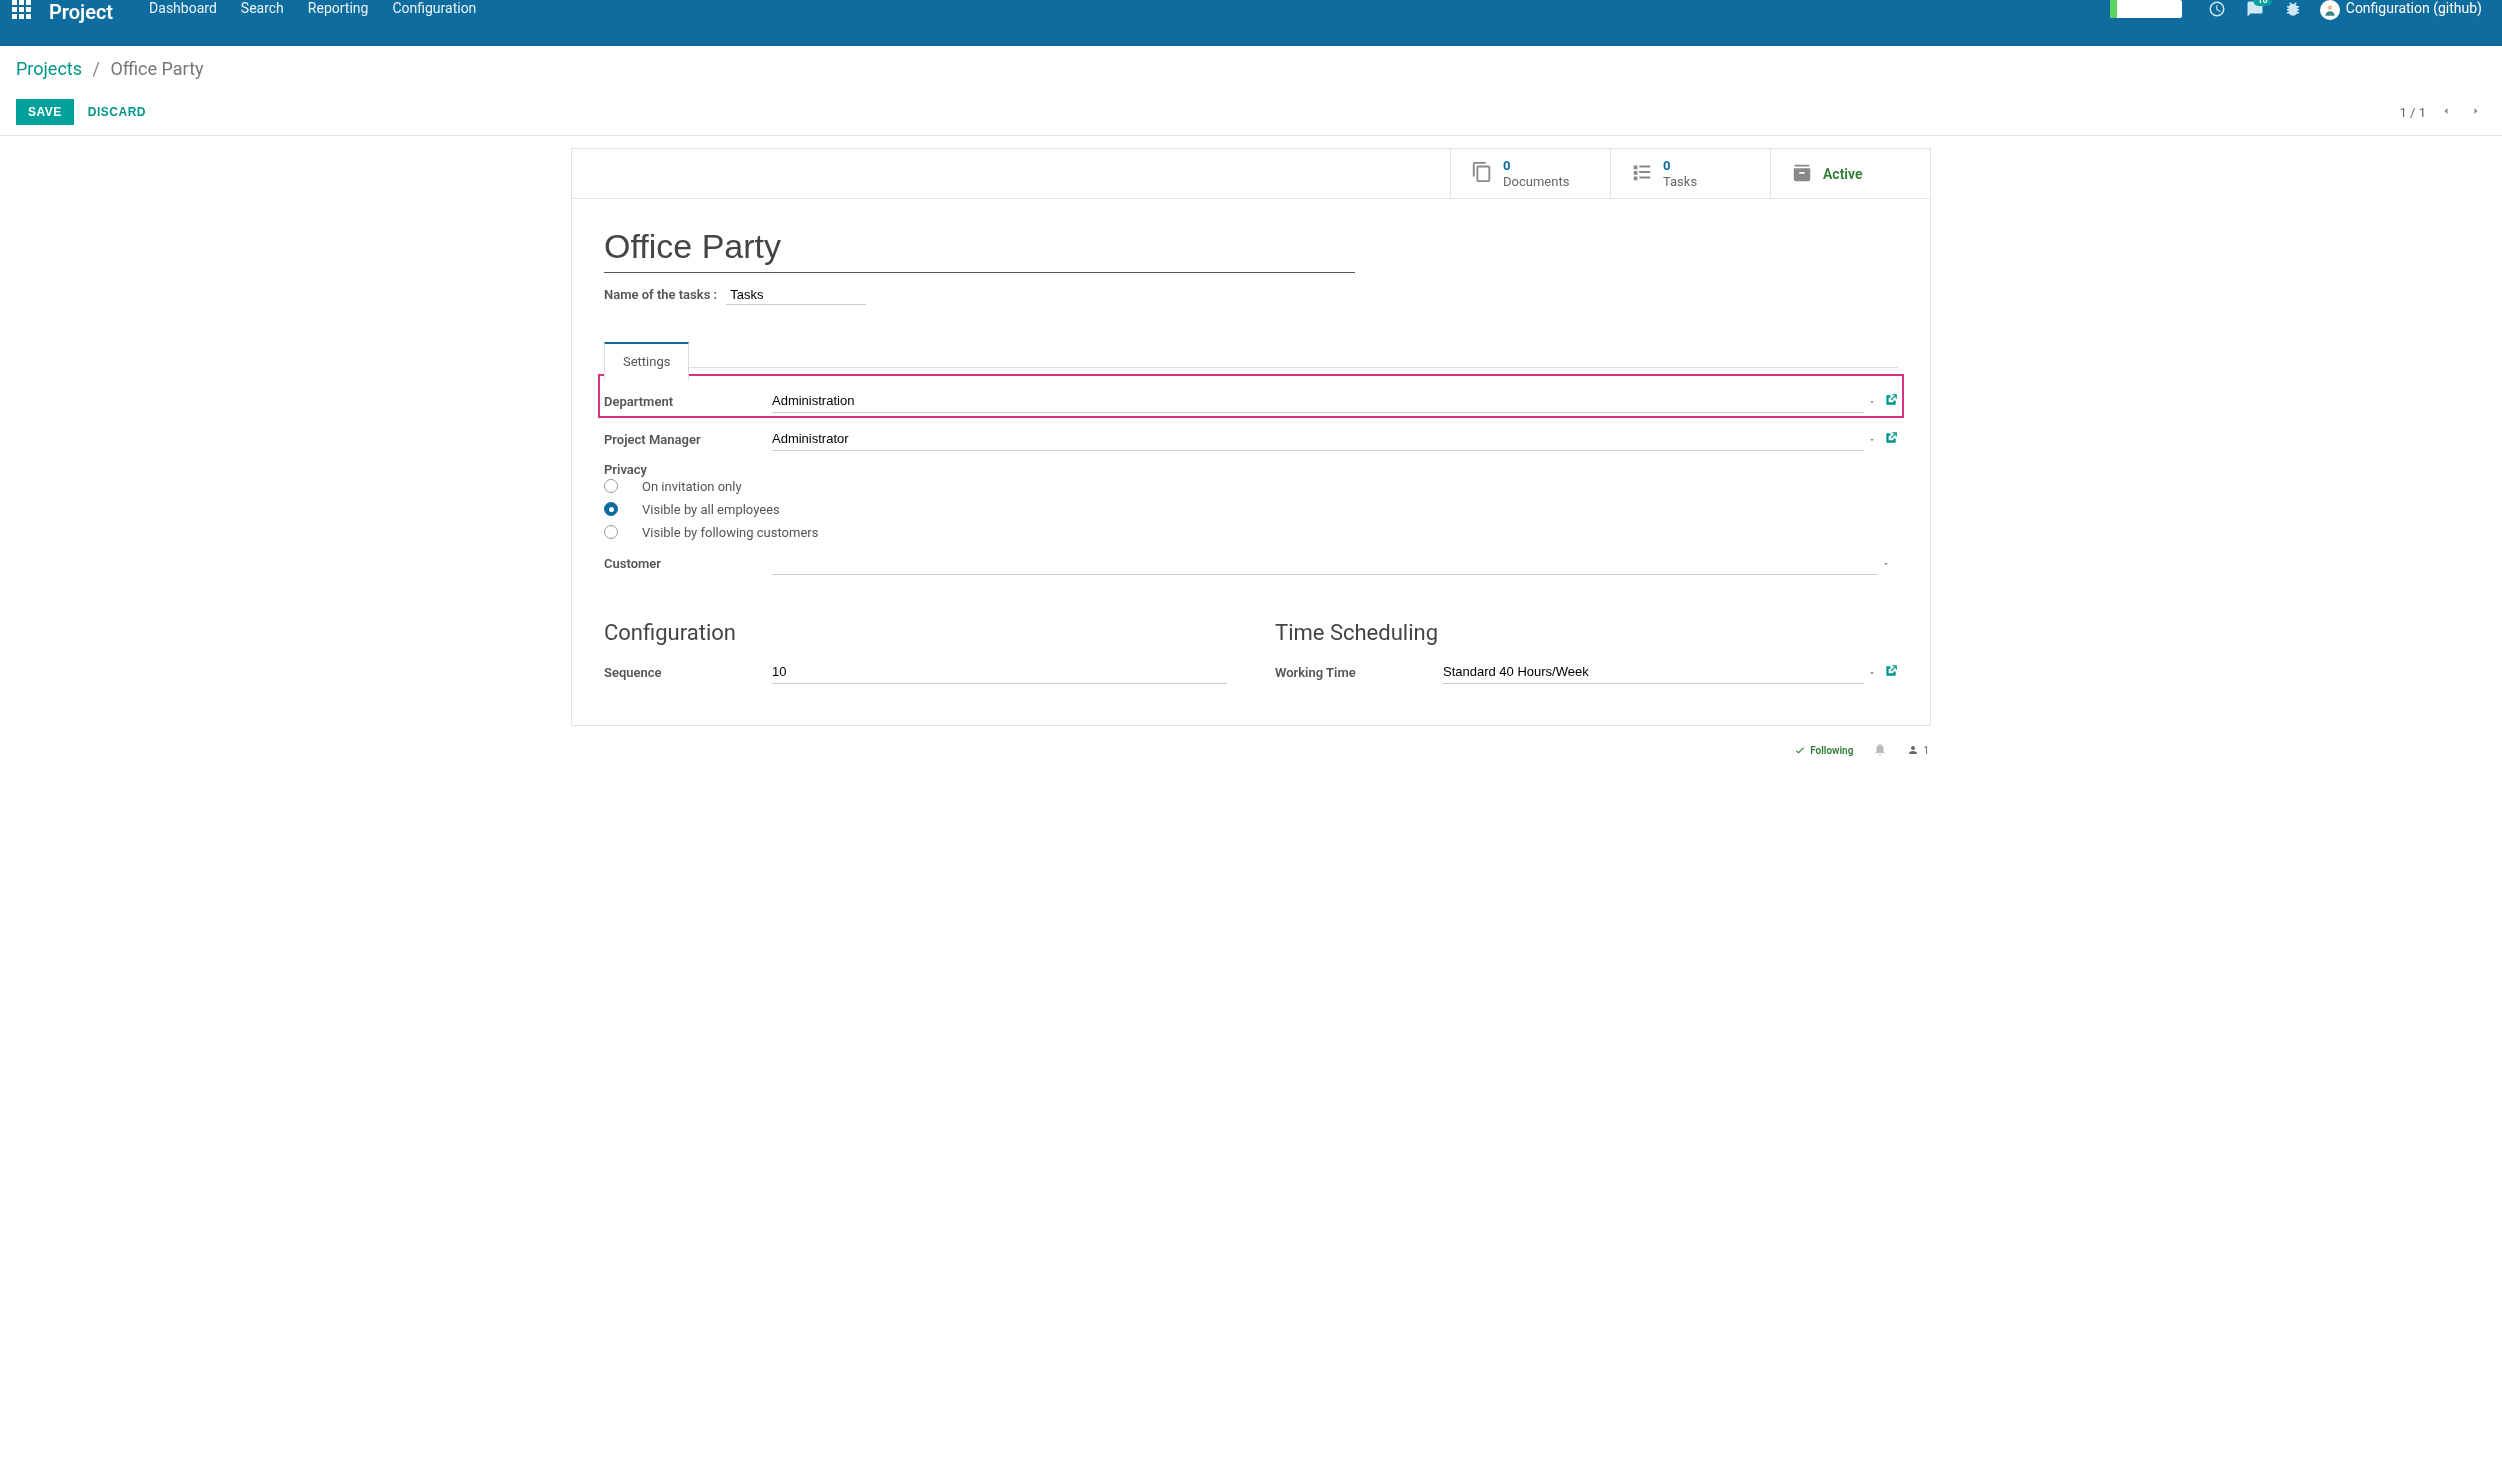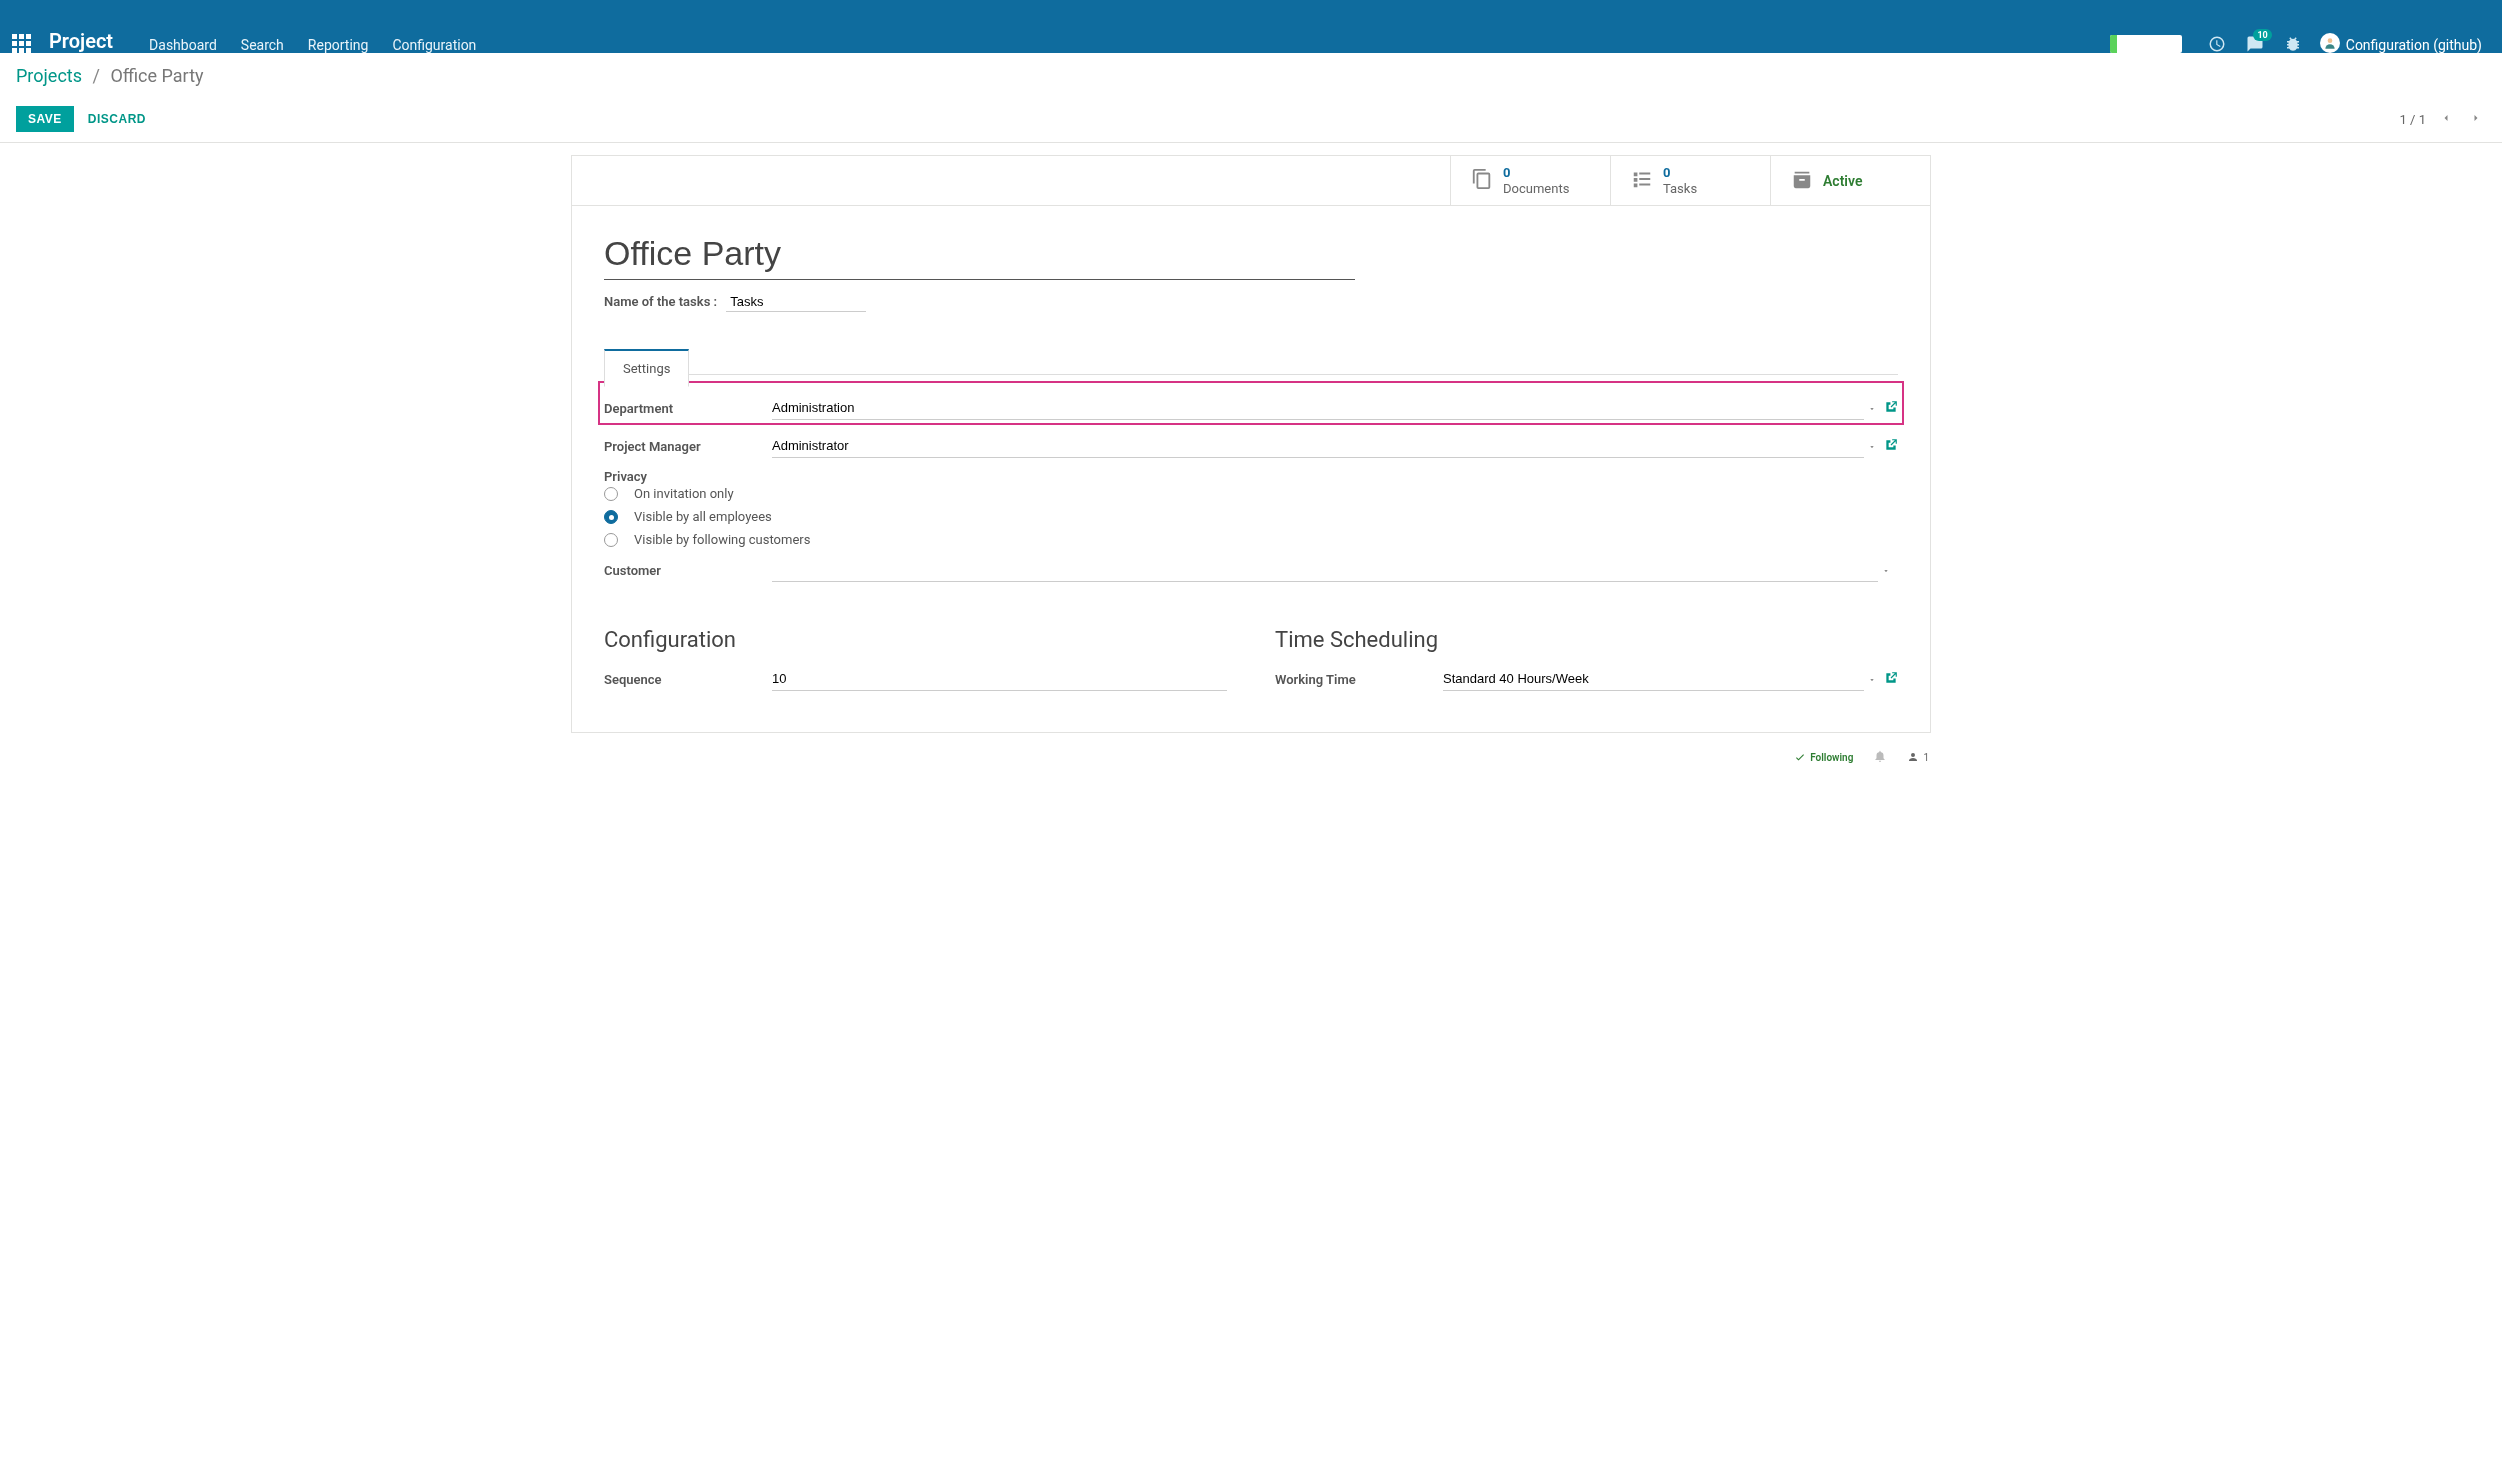--- a/index.html
+++ b/index.html
@@ -1,19 +1,19 @@
 <!DOCTYPE html>
 <html><head>
 <meta charset="utf-8">
 <style>
 * { box-sizing: border-box; margin: 0; padding: 0; }
 body { font-family: -apple-system, BlinkMacSystemFont, "Segoe UI", Roboto, "Helvetica Neue", Arial, sans-serif; font-size: 13px; color: #4c4c4c; background: #fff; }
 
 
-.navbar { background: #0f6c9e; height: 53px; display: flex; align-items: flex-end; padding: 0 12px; color: #fff; }
+.navbar { background: #0f6c9e; height: 46px; display: flex; align-items: flex-start; padding: 0 12px; color: #fff; }
 .navbar .apps-icon { display: grid; grid-template-columns: repeat(3, 5px); grid-gap: 2px; margin-right: 18px; cursor: pointer; }
 .navbar .apps-icon span { width: 5px; height: 5px; background: #fff; }
 .navbar .brand { font-size: 20px; font-weight: 600; margin-right: 36px; }
 .navbar .nav-link { color: #eaf4fa; font-size: 14px; margin-right: 24px; cursor: pointer; }
 .navbar .spacer { flex: 1; }
 .navbar .progress-box { width: 72px; height: 18px; background: #fff; border-radius: 2px; margin-right: 16px; position: relative; overflow: hidden; }
 .navbar .progress-box .fill { position: absolute; left: 0; top: 0; bottom: 0; width: 10%; background: #5bd25b; }
 .navbar .nav-icon { width: 18px; height: 18px; margin: 0 10px; display: flex; align-items: center; justify-content: center; cursor: pointer; position: relative; }
 .navbar .nav-icon svg { width: 18px; height: 18px; fill: #cfe7f3; }
 .navbar .bug-icon svg { fill: #cfe7f3; }
@@ -64,21 +64,21 @@
 .field-row { display: flex; align-items: center; margin-top: 10px; min-height: 26px; }
 .field-label { width: 168px; font-weight: 600; color: #555; font-size: 13px; flex-shrink: 0; }
 .field-widget { flex: 1; display: flex; align-items: center; }
 .m2o-input { flex: 1; border: none; border-bottom: 1px solid #ccc; padding: 4px 0; font-size: 13px; outline: none; background: transparent; }
 .caret-down { cursor: pointer; color: #666; margin: 0 8px 0 4px; }
 .caret-down svg { width: 8px; height: 8px; fill: #666; }
 .external-link { color: #009688; cursor: pointer; }
 .external-link svg { width: 14px; height: 14px; stroke: #009688; fill: none; stroke-width: 2; }
 
 .radio-group { display: flex; flex-direction: column; gap: 8px; padding-top: 2px; }
-.radio-item { display: flex; align-items: flex-end; gap: 16px; cursor: pointer; font-size: 13px; color: #555; }
+.radio-item { display: flex; align-items: flex-start; gap: 24px; cursor: pointer; font-size: 13px; color: #555; }
 .radio-circle { width: 14px; height: 14px; border: 1.5px solid #999; border-radius: 50%; display: inline-flex; align-items: center; justify-content: center; flex-shrink: 0; }
 .radio-item.selected .radio-circle { border-color: #0f6c9e; background: #0f6c9e; }
 .radio-item.selected .radio-circle::after { content: ''; width: 5px; height: 5px; background: #fff; border-radius: 50%; }
 
 .section-row { display: flex; gap: 48px; margin-top: 44px; }
 .section { flex: 1; }
 .section h2 { font-size: 22px; font-weight: 400; color: #444; margin-bottom: 14px; }
 .num-input { width: 100%; border: none; border-bottom: 1px solid #ccc; padding: 4px 0; font-size: 13px; outline: none; }
 
 

